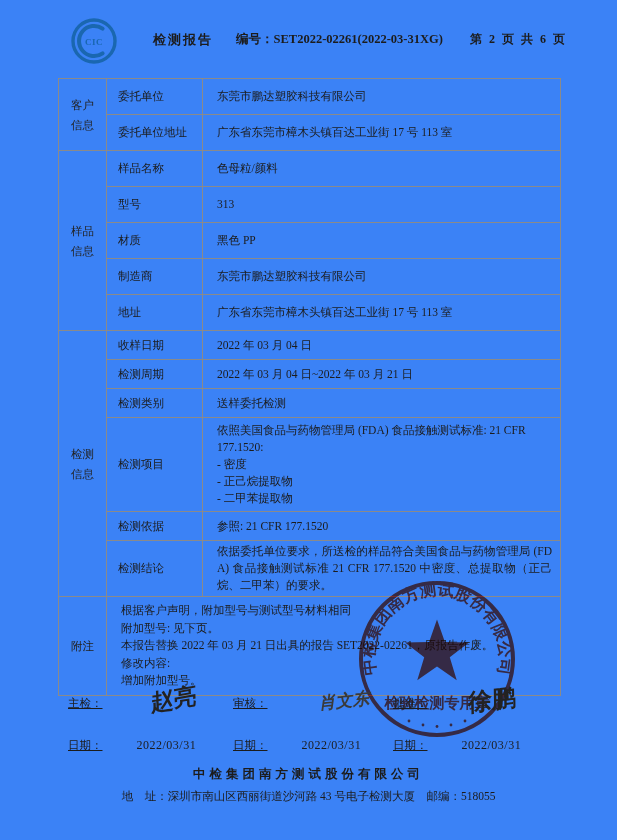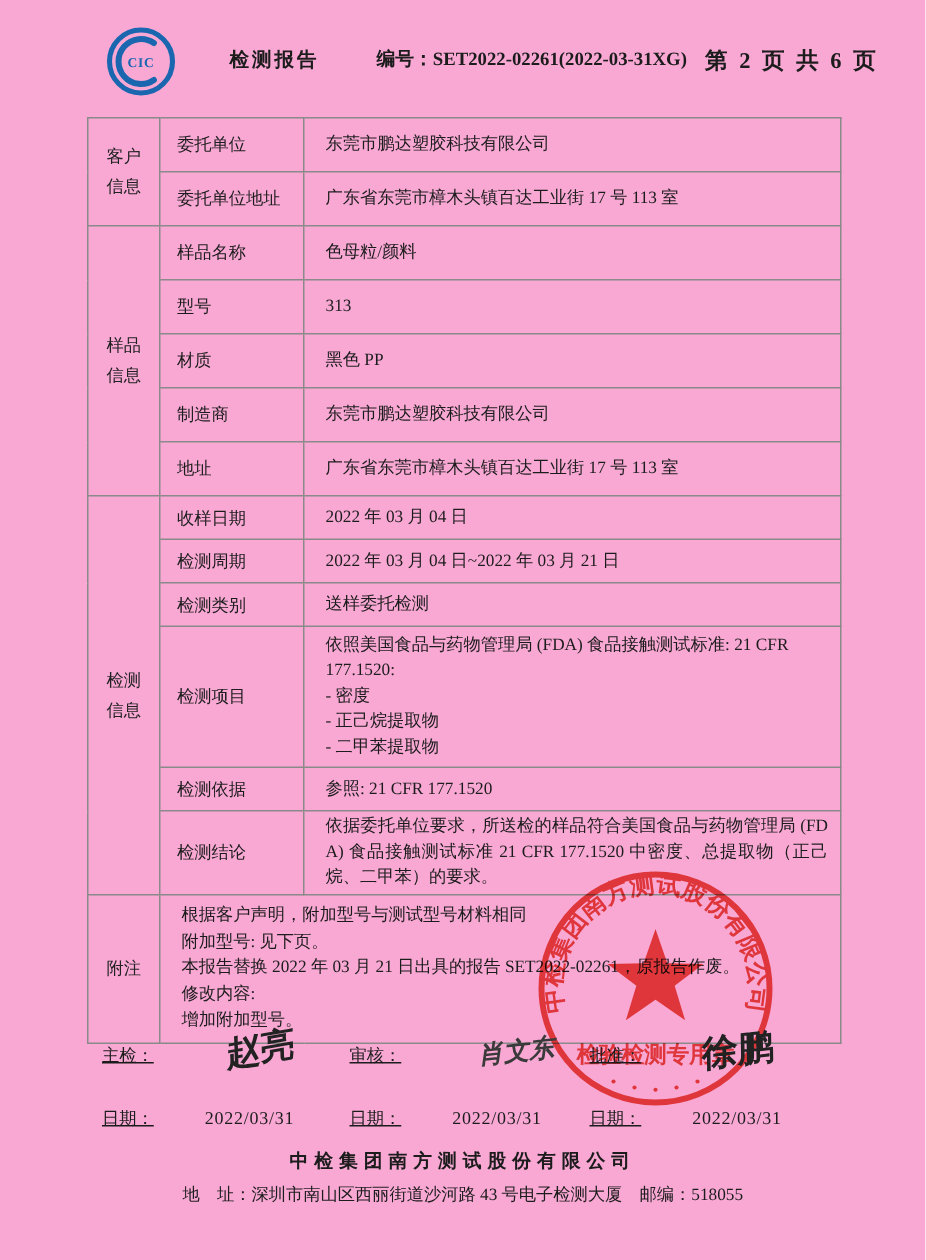--- a/index.html
+++ b/index.html
@@ -1,21 +1,21 @@
 <!DOCTYPE html>
 <html><head>
 <meta charset="utf-8">
 <style>
   html,body{margin:0;padding:0;background:#fff;}
-  .page{position:relative;width:617px;height:840px;background:#f9a8d4;overflow:hidden;
+  .page{position:relative;width:617px;height:840px;background:#3b82f6;overflow:hidden;
         font-family:"Liberation Serif","DejaVu Serif",serif;color:#1c1c1c;}
   
   .hdr-title{position:absolute;left:153px;top:31px;font-size:13px;font-weight:bold;letter-spacing:2px;}
-  .hdr-no{position:absolute;left:251px;top:31px;font-size:12.5px;font-weight:bold;}
-  .hdr-pages{position:absolute;left:470px;top:31px;font-size:15px;font-weight:bold;letter-spacing:2px;}
+  .hdr-no{position:absolute;left:236px;top:31px;font-size:12.5px;font-weight:bold;}
+  .hdr-pages{position:absolute;left:470px;top:31px;font-size:12px;font-weight:bold;letter-spacing:2px;}
   .logo{position:absolute;left:60px;top:14px;}
   
   table.info{position:absolute;left:58px;top:78px;width:502px;border-collapse:collapse;table-layout:fixed;}
   table.info td{border:1px solid #8a8a8a;font-size:11.5px;vertical-align:middle;word-break:break-all;}
   td.group-cell{text-align:center;font-size:11.5px;color:#222;padding:0 4px;}
   td.group-cell div{line-height:20px;}
   td.label-cell{padding:0 4px 0 11px;}
   td.value-cell{padding:2px 8px 2px 14px;line-height:17px;}
   tr.sec0 td,tr.sec1 td{height:31px;}
   tr.sec2 td{height:24px;}

